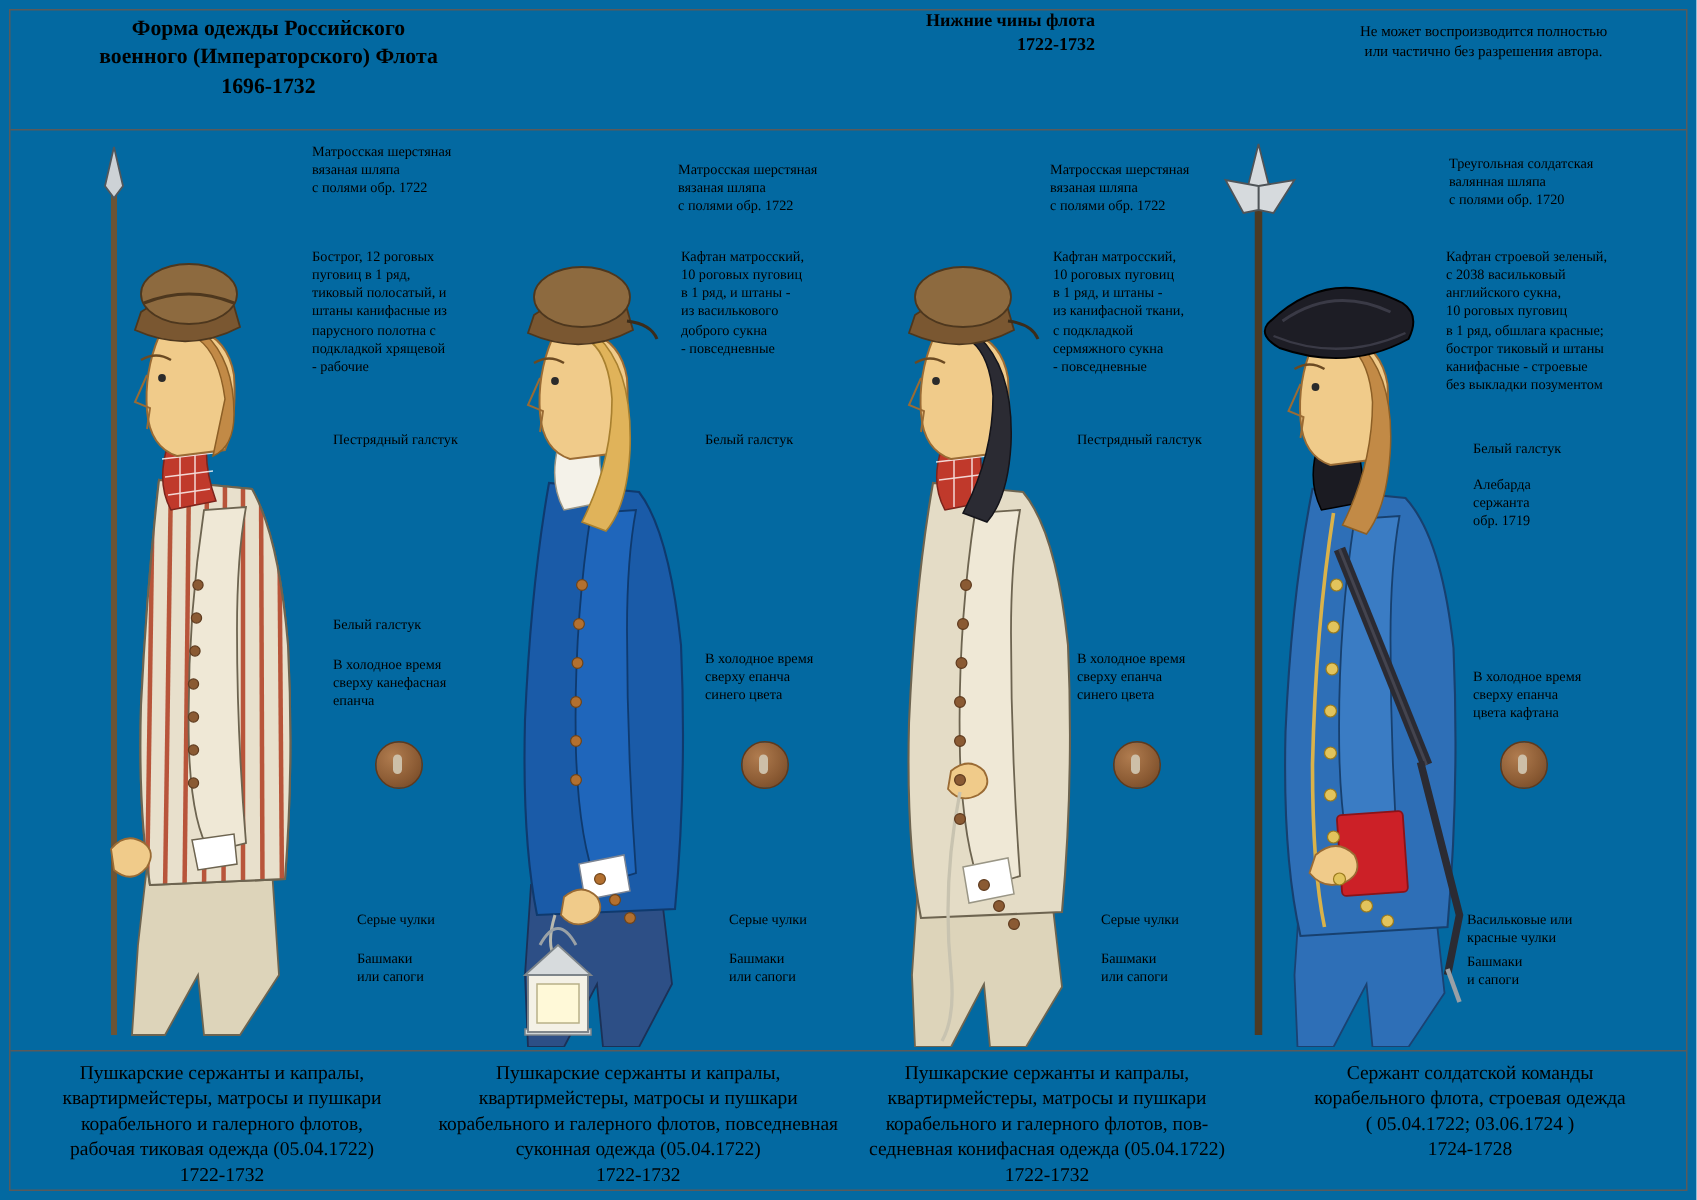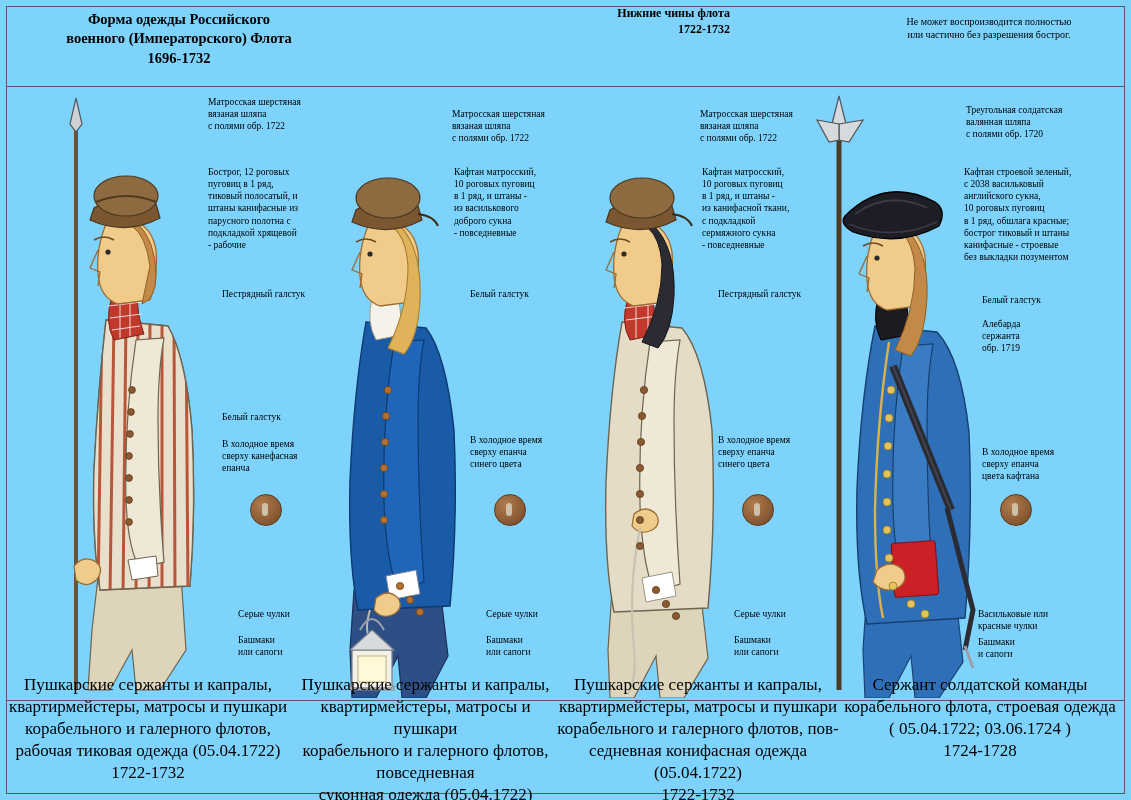--- a/index.html
+++ b/index.html
@@ -11,21 +11,21 @@
     width: 1131px;
     height: 800px;
     overflow: hidden;
     font-family: "Liberation Serif", serif;
     color: #000000;
     position: relative;
   }
   .page {
     position: absolute;
     inset: 0;
-    background: #7dd3fc;
+    background: #0369a1;
   }
   .frame {
     position: absolute;
     left: 6px;
     top: 6px;
     width: 1119px;
     height: 788px;
     border: 1px solid #5a5a5a;
     box-sizing: border-box;
   }
@@ -79,23 +79,23 @@
     left: 7px;
     top: 700px;
     width: 1117px;
     height: 1px;
     background: #5a5a5a;
   }
   
   .caption {
     position: absolute;
     text-align: center;
-    font-size: 17px;
+    font-size: 13px;
     line-height: 1.3;
-    top: 674px;
+    top: 707px;
   }
   .cap1 { left: 8px;   width: 280px; }
   .cap2 { left: 287px; width: 277px; }
   .cap3 { left: 556px; width: 284px; }
   .cap4 { left: 836px; width: 288px; }
 
   
   .ann {
     position: absolute;
     font-size: 9.5px;
@@ -138,21 +138,21 @@
 <div class="page">
   <div class="frame"></div>
 
   <div class="hdr-left" style="white-space:pre-line;">Форма одежды Российского
 военного (Императорского) Флота
 1696-1732</div>
   <div class="hdr-center" style="white-space:pre-line;">Нижние чины флота
 1722-1732</div>
   <div class="hdr-right">
     <div class="note" style="white-space:pre-line;">Не может воспроизводится полностью
-или частично без разрешения бострог.</div>
+или частично без разрешения автора.</div>
   </div>
   <div class="hrule"></div>
   <div class="hrule2"></div>
 
   <div class="fig" style="left:40px;width:210px;">
     <svg width="210" height="608" viewBox="0 0 210 608">
 
       <line x1="36" y1="20" x2="36" y2="600" stroke="#6b5436" stroke-width="4"></line>
       <path d="M36 8 L30 34 L36 42 L42 34 Z" fill="#cdd2d6" stroke="#51575c" stroke-width="1.2"></path>
 

